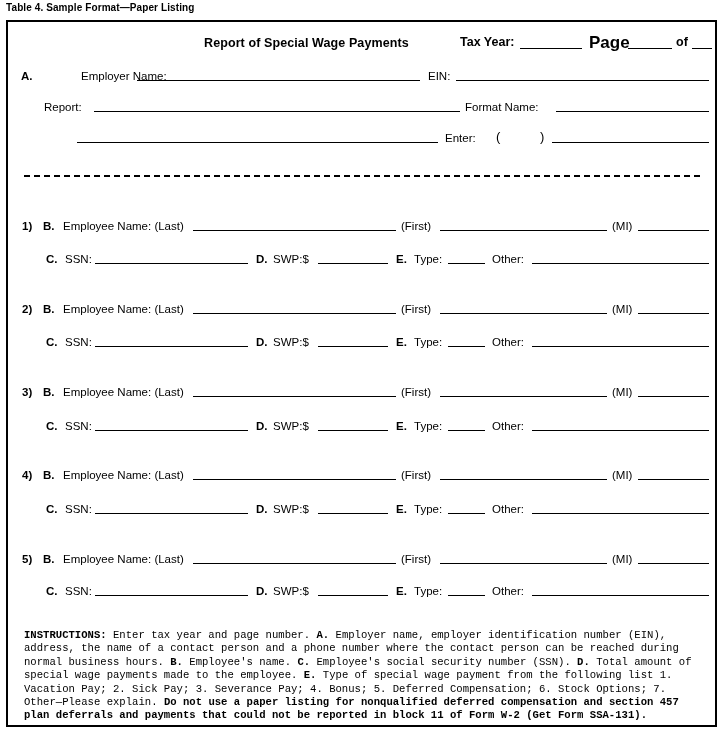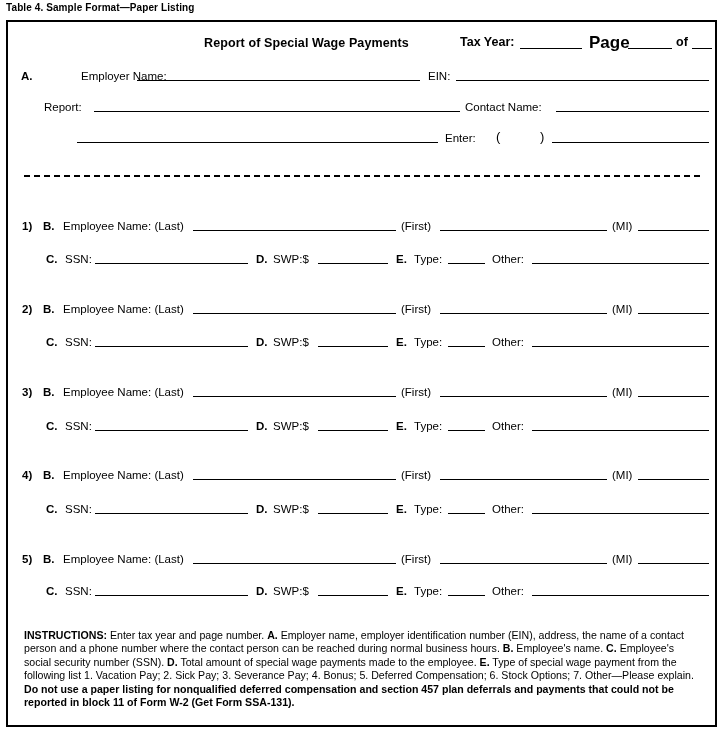--- a/index.html
+++ b/index.html
@@ -75,20 +75,21 @@
     border-bottom: 2px dashed #000000;
   }
   .instructions {
     position: absolute;
     left: 16px;
     top: 607px;
     width: 678px;
     font-size: 10.6px;
     line-height: 13.4px;
     text-align: left;
+    font-family: Liberation Mono, monospace;
   }
   .instructions b { font-weight: bold; }
   .num {
     position: absolute;
     font-size: 11.5px;
     font-weight: bold;
   }
 </style>
 </head>
 <body>
@@ -109,21 +110,21 @@
       <div class="rule" style="left:684px; top:26px; width:20px;"></div>
 
       <div class="lbl bold" style="left:13px; top:48px;">A.</div>
       <div class="lbl" style="left:32px; top:48px;margin-left:41px;">Employer Name:</div>
       <div class="rule" style="left:129px; top:58px; width:283px;"></div>
       <div class="lbl" style="left:420px; top:48px;">EIN:</div>
       <div class="rule" style="left:448px; top:58px; width:253px;"></div>
 
       <div class="lbl" style="left:36px; top:79px;">Report:</div>
       <div class="rule" style="left:86px; top:89px; width:366px;"></div>
-      <div class="lbl" style="left:457px; top:79px;">Contact Name:</div>
+      <div class="lbl" style="left:457px; top:79px;">Format Name:</div>
       <div class="rule" style="left:548px; top:89px; width:153px;"></div>
 
       <div class="rule" style="left:69px; top:120px; width:361px;"></div>
       <div class="lbl" style="left:437px; top:110px;">Enter:</div>
       <div class="lbl" style="left:488px; top:108px; font-size:13px;">(</div>
       <div class="lbl" style="left:532px; top:108px; font-size:13px;">)</div>
       <div class="rule" style="left:544px; top:120px; width:157px;"></div>
 
       <div class="dashed" style="left:16px; top:153px; width:676px;"></div>
 

